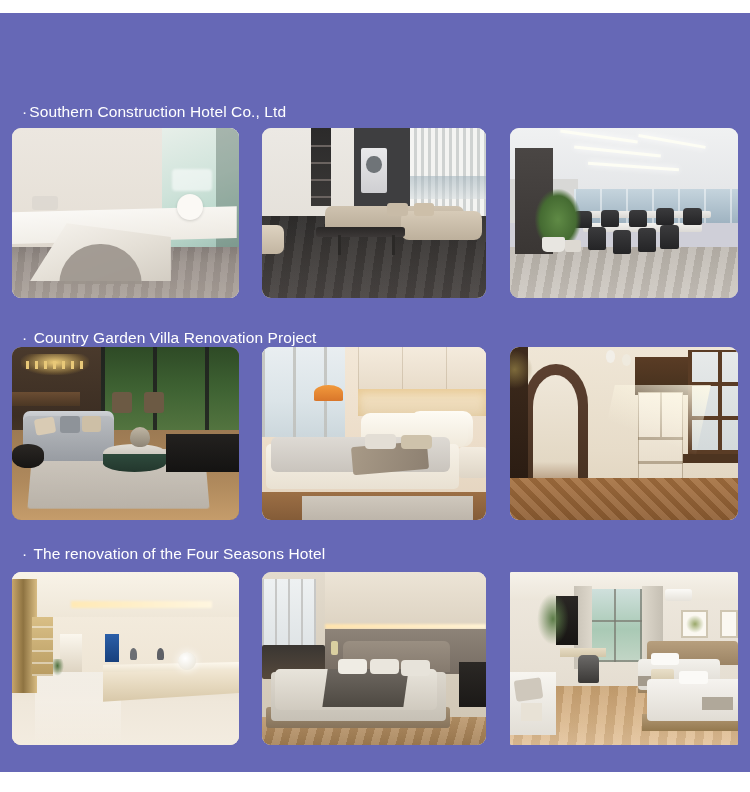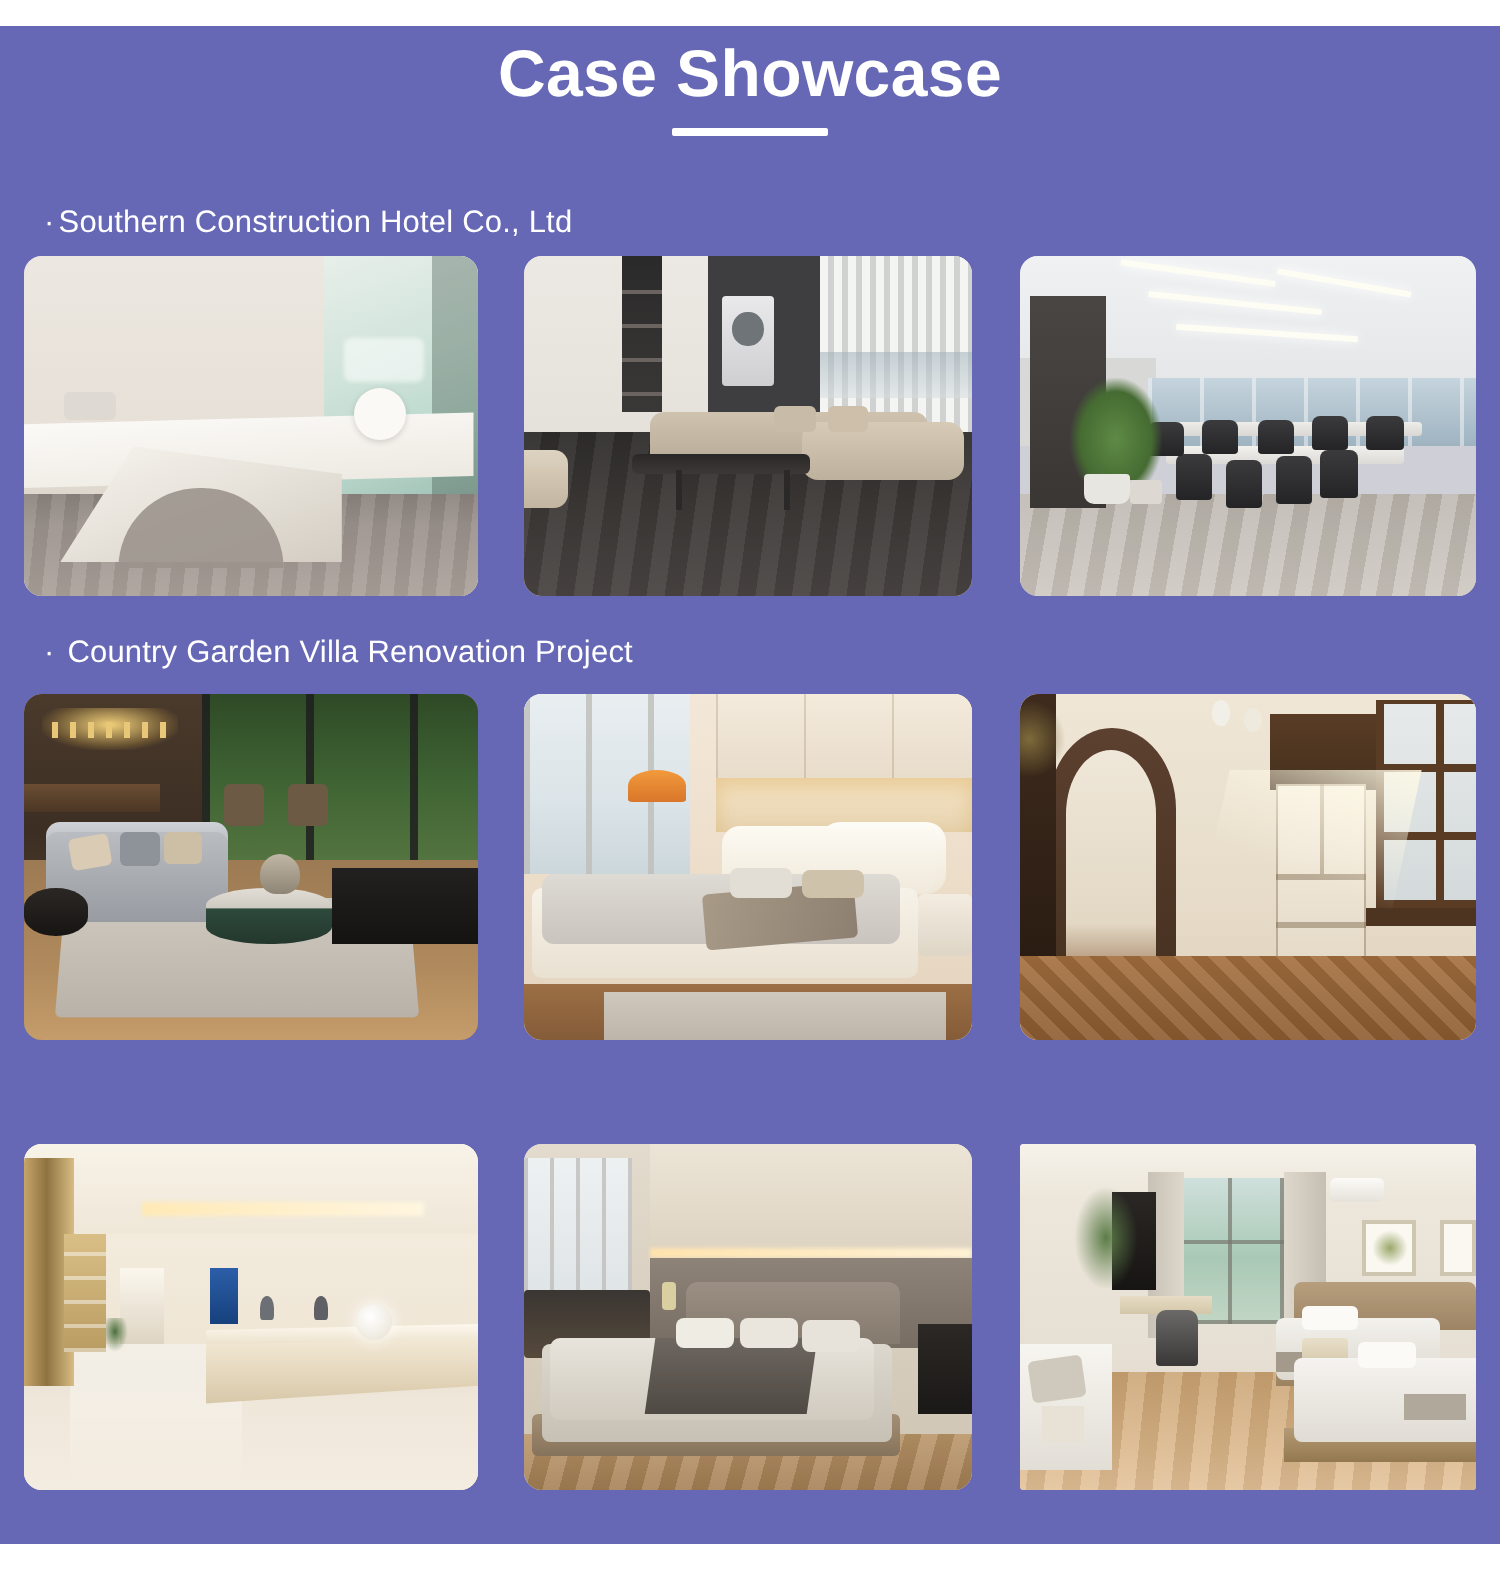--- a/index.html
+++ b/index.html
@@ -27,21 +27,21 @@
     margin:6px auto 0; border-radius:1px;
   }
 
   .sec-label {
     position:absolute; left:22px;
     font-size:15.5px; color:#ffffff; letter-spacing:0.1px;
     white-space:nowrap;
   }
   .sec-label .dot { margin-right:2px; }
   #lbl1 { top:103px; }
-  #lbl2 { top:318px; }
+  #lbl2 { top:329px; }
   #lbl3 { top:545px; }
 
   .row { position:absolute; left:0; width:750px; display:flex; }
   #row1 { top:128px; height:170px; }
   #row2 { top:347px; height:173px; }
   #row3 { top:572px; height:173px; }
 
   .cell {
     position:absolute; overflow:hidden;
     border-radius:9px;
@@ -374,24 +374,20 @@
   .i9-tbl { left:62%; top:56%; width:10%; height:10%;
     background:linear-gradient(180deg,#e9dfc9,#cfc2a4); border-radius:2px; }
 </style>
 </head>
 <body>
 
 <div id="page">
 
   <div class="banner"></div>
 
-  <div class="title-wrap">
-    <div class="title">Case Showcase</div>
-    <div class="title-rule"></div>
-  </div>
 
   <div class="sec-label" id="lbl1">
     <span class="dot">·</span><span>Southern Construction Hotel Co., Ltd</span>
   </div>
 
   <div class="row" id="row1">
 
     <div class="cell c1 r1">
       <div class="scene">
         <div class="o i1-wall"></div>
@@ -537,20 +533,23 @@
         <div class="o i6-light"></div>
         <div class="o i6-lamp"></div>
         <div class="o i6-lamp2"></div>
         <div class="o i6-floor"></div>
         <div class="o i6-herr"></div>
       </div>
     </div>
 
   </div>
 
+  <div class="sec-label" id="lbl3">
+    <span class="dot">·</span> <span>The renovation of the Four Seasons Hotel</span>
+  </div>
 
   <div class="row" id="row3">
 
     <div class="cell c1 r3">
       <div class="scene">
         <div class="o i7-wall"></div>
         <div class="o i7-ceil"></div>
         <div class="o i7-cove"></div>
         <div class="o i7-floor"></div>
         <div class="o i7-refl"></div>

